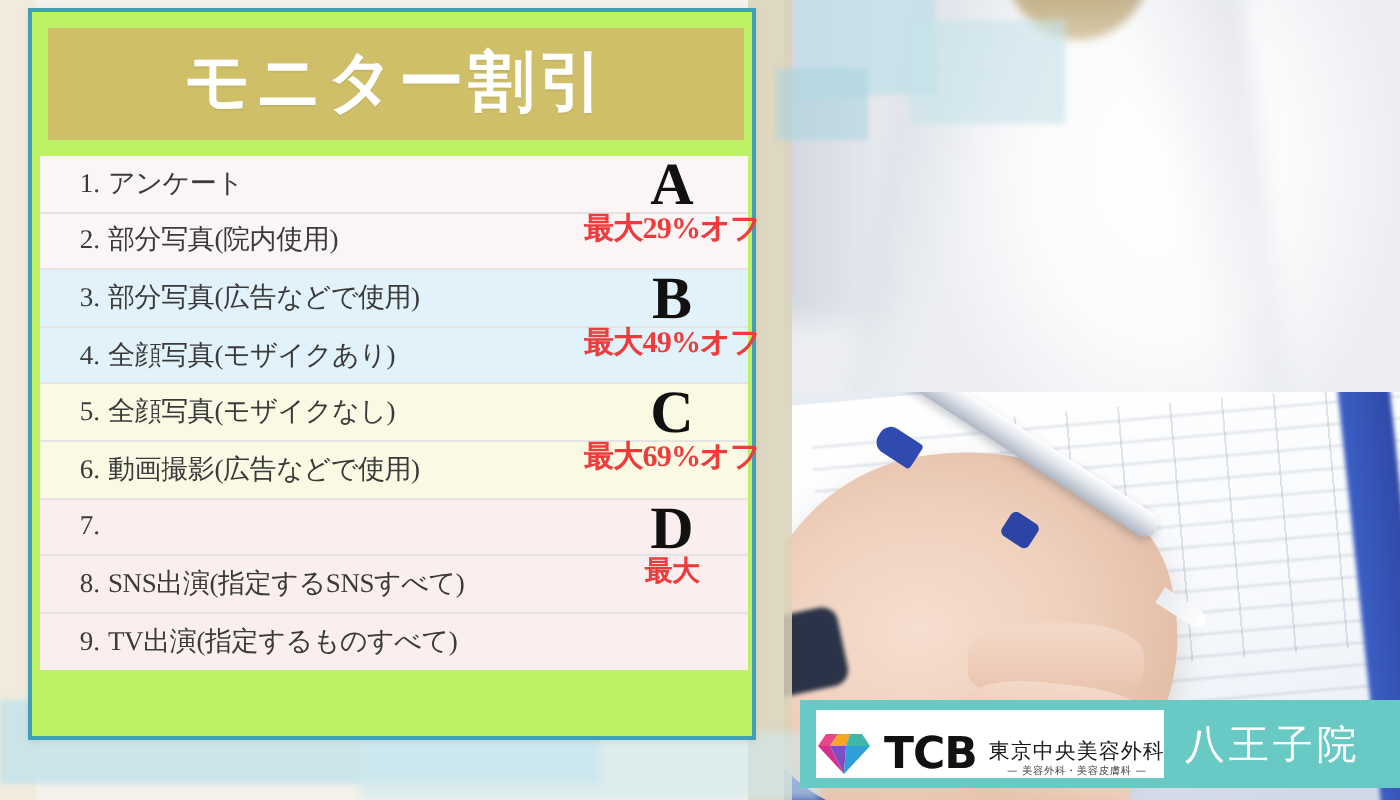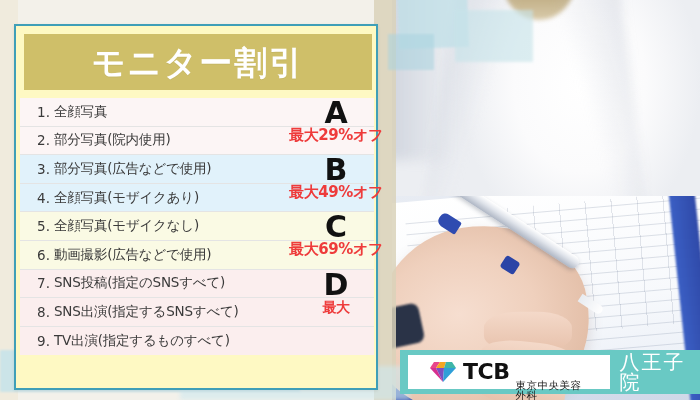--- a/index.html
+++ b/index.html
@@ -213,27 +213,28 @@
   }
   .wash-beige-r {
     left: 374px; top: 0px; width: 22px; height: 400px;
     background: #d9d2ba; opacity: .85;
   }
 
   
   .card {
     position: absolute;
     left: 14px;
-    top: 24px;
+    top: 4px;
     width: 364px;
     height: 366px;
-    background: #fef9c3;
+    background: #bef264;
     border: 2px solid #3f9fb8;
     box-sizing: border-box;
     box-shadow: 0 1px 3px rgba(0,0,0,.08);
+    font-family: Liberation Serif, serif;
   }
   .card-title {
     position: absolute;
     left: 8px;
     top: 8px;
     width: 348px;
     height: 56px;
     background: #cfbf69;
     display: flex;
     align-items: center;
@@ -328,22 +329,22 @@
     display: flex;
     align-items: center;
     gap: 10px;
     padding-left: 8px;
     box-sizing: border-box;
   }
   .logo-plate {
     background: #ffffff;
     height: 34px;
     display: flex;
-    align-items: center;
-    padding: 0 21px;
+    align-items: flex-end;
+    padding: 0 0;
     gap: 6px;
   }
   .diamond { flex: none; }
   .tcb-text {
     font-size: 22px;
     font-weight: 700;
     color: #111111;
     letter-spacing: -0.5px;
     line-height: 1;
   }
@@ -415,21 +416,21 @@
   <div class="card">
 
     <div class="card-title">
       <span>モニター割引</span>
     </div>
 
     <div class="list">
 
       <div class="row tint-a">
         <span class="num">1.</span>
-        <span class="label">全顔写真</span>
+        <span class="label">アンケート</span>
       </div>
       <div class="row tint-a">
         <span class="num">2.</span>
         <span class="label">部分写真(院内使用)</span>
       </div>
       <div class="row tint-b">
         <span class="num">3.</span>
         <span class="label">部分写真(広告などで使用)</span>
       </div>
       <div class="row tint-b">
@@ -439,21 +440,20 @@
       <div class="row tint-c">
         <span class="num">5.</span>
         <span class="label">全顔写真(モザイクなし)</span>
       </div>
       <div class="row tint-c">
         <span class="num">6.</span>
         <span class="label">動画撮影(広告などで使用)</span>
       </div>
       <div class="row tint-d">
         <span class="num">7.</span>
-        <span class="label">SNS投稿(指定のSNSすべて)</span>
       </div>
       <div class="row tint-d">
         <span class="num">8.</span>
         <span class="label">SNS出演(指定するSNSすべて)</span>
       </div>
       <div class="row tint-d">
         <span class="num">9.</span>
         <span class="label">TV出演(指定するものすべて)</span>
       </div>
 

